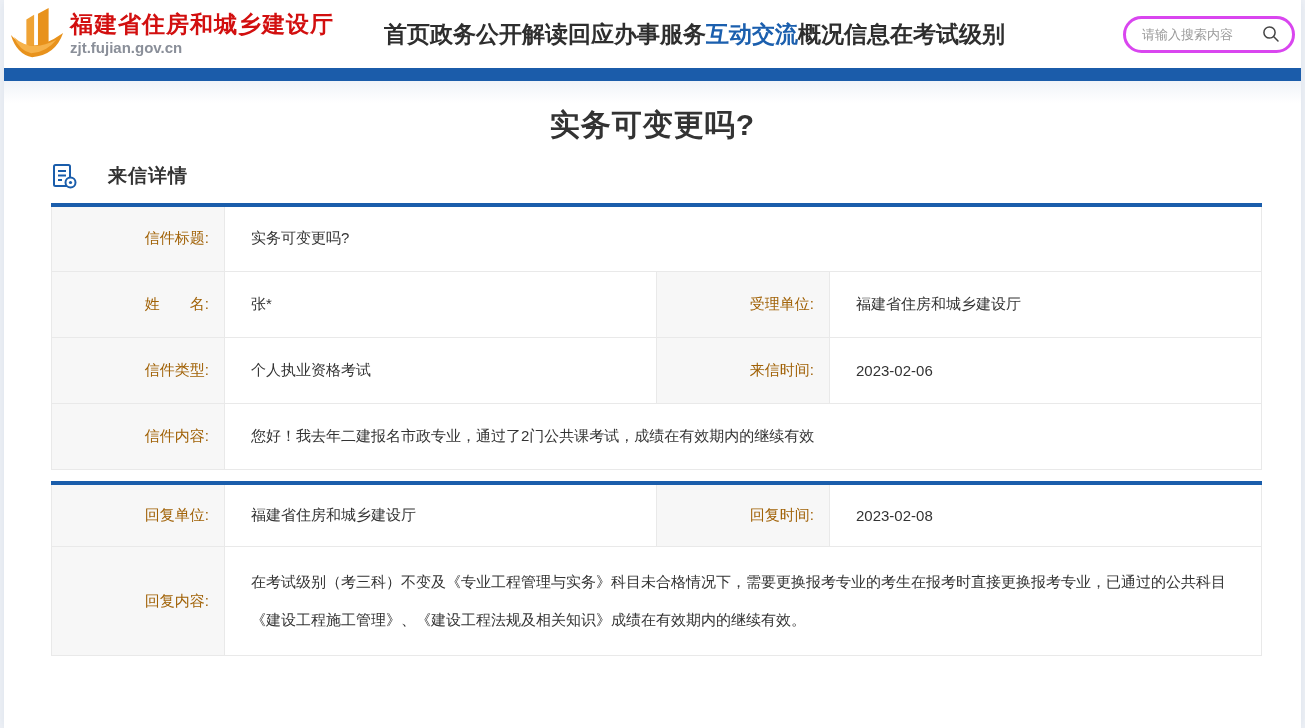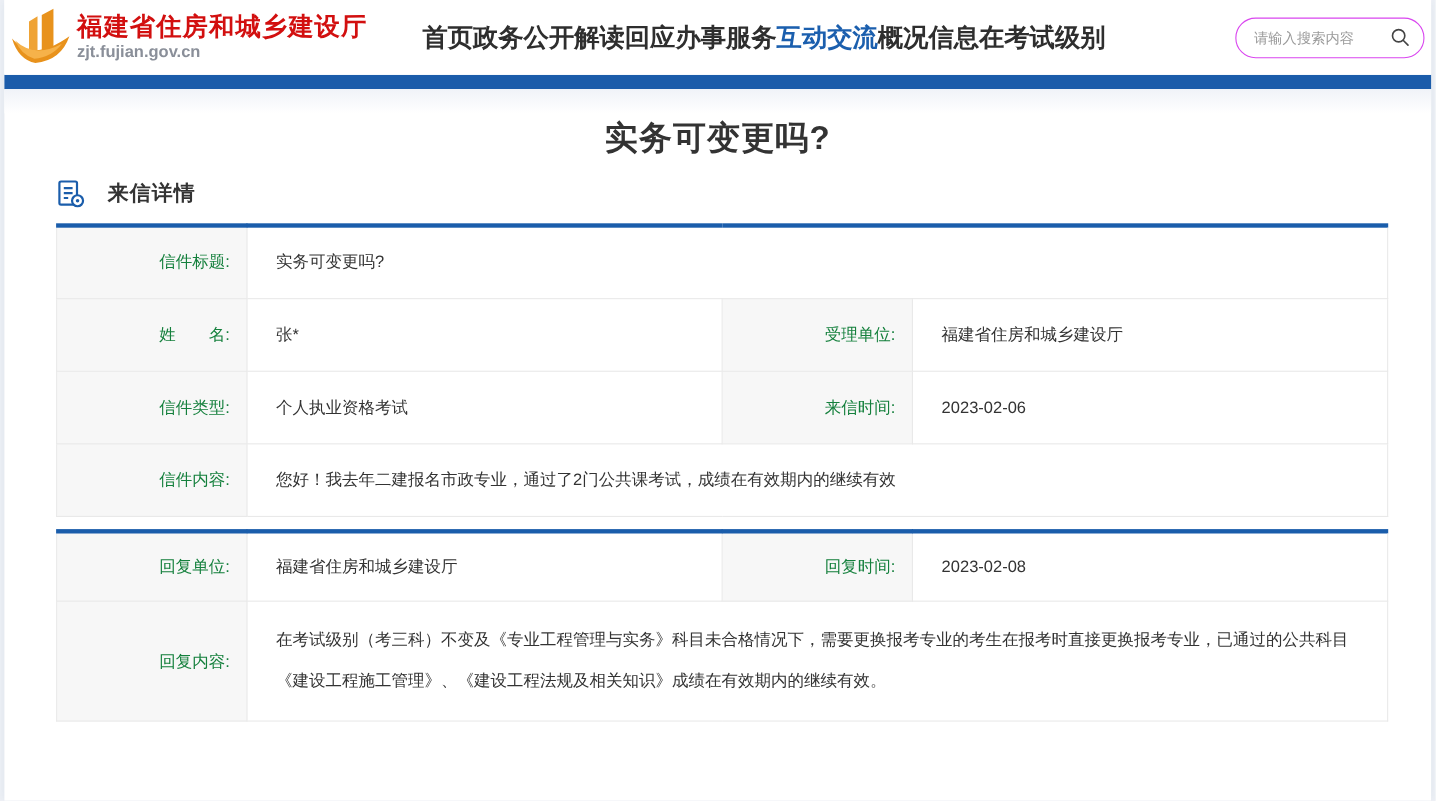--- a/index.html
+++ b/index.html
@@ -11,42 +11,42 @@
   
   .header { height:68px; display:flex; align-items:center; background:#fff; padding-left:4px; position:relative; }
   .logo { display:flex; align-items:center; cursor:pointer; }
   .logo-mark { width:58px; height:58px; flex:0 0 auto; }
   .logo-text { margin-left:4px; }
   .logo-title { color:#d20f0f; font-size:23px; font-weight:bold; letter-spacing:1px; line-height:26px; }
   .logo-sub { color:#8a8f99; font-size:15px; font-weight:bold; line-height:18px; margin-top:2px; }
   .nav { display:flex; align-items:center; margin-left:50px; }
   .nav-item { font-size:23px; font-weight:bold; color:#2e2e2e; cursor:pointer; white-space:nowrap; }
   .nav-item.active { color:#1b5fae;font-family:Liberation Serif, serif; }
-  .search-box { margin-left:auto; margin-right:6px; width:172px; height:37px; border:1px solid #d946ef;
+  .search-box { margin-left:auto; margin-right:6px; width:172px; height:37px; border:3px solid #d946ef;
     border-radius:19px; display:flex; align-items:center; padding:0 12px 0 16px; background:#fff; }
   .search-box input { border:none; outline:none; flex:1; font-size:13px; color:#333; min-width:0;
     font-family:"Liberation Sans","DejaVu Sans",sans-serif; }
   .search-box input::placeholder { color:#9a9a9a; }
   .search-btn { width:18px; height:18px; cursor:pointer; flex:0 0 auto; }
 
   .blue-bar { height:13px; background:#1b5caa; }
   .fade-strip { height:22px; background:linear-gradient(180deg,#f0f3f8,#ffffff); }
 
   
   .content { padding:0 47px; }
   .page-title { text-align:center; font-size:30px; font-weight:bold; color:#333; margin-top:2px; letter-spacing:1px; }
-  .section-head { display:flex; align-items:center; gap:20px; margin-top:14px; height:32px; }
+  .section-head { display:flex; align-items:center; gap:30px; margin-top:14px; height:32px; }
   .section-head.reply-gap { margin-top:58px; }
   .section-icon { width:27px; height:27px; flex:0 0 auto; }
   .section-title { font-size:19px; font-weight:bold; color:#333; letter-spacing:1px; }
 
   table.detail { width:1211px; table-layout:fixed; border-collapse:collapse; margin-top:11px;
     border-top:4px solid #1a5dab; font-size:15px; }
   table.detail td { border:1px solid #e9e9e9; height:66px; vertical-align:middle; }
-  td.lbl { width:173px; background:#f7f7f7; color:#15803d; text-align:right; padding-right:15px; white-space:pre; }
+  td.lbl { width:173px; background:#f7f7f7; color:#a16207; text-align:right; padding-right:15px; white-space:pre; }
   td.val { color:#333; padding-left:26px; padding-right:18px; }
   table.detail col.c-lbl { width:173px; } table.detail col.c-val { width:432px; }
   td.content-cell { line-height:38px; padding-top:16px; padding-bottom:16px; height:auto; }
   tr.tall td { height:66px; }
   tr.reply-row1 td { height:64px; }
 </style>
 </head>
 <body>
 
 <div class="page-card">

